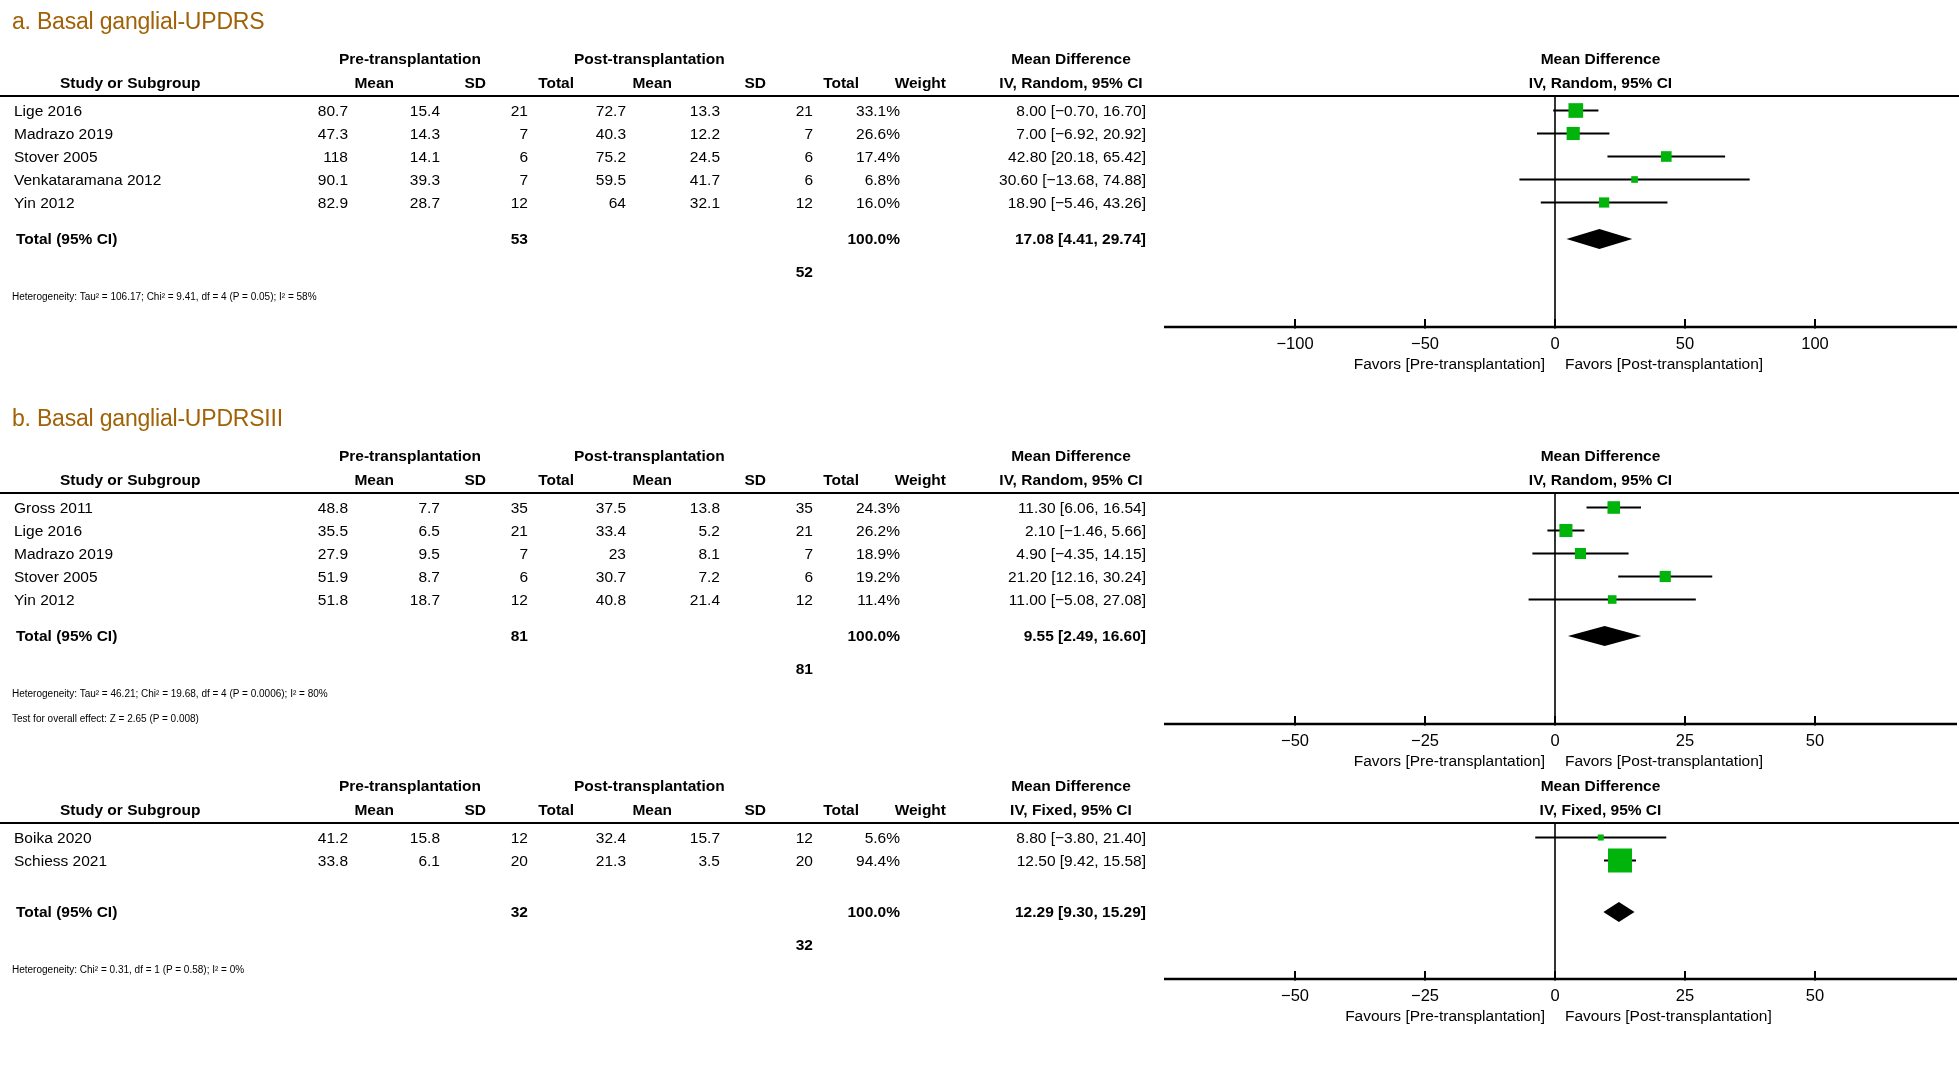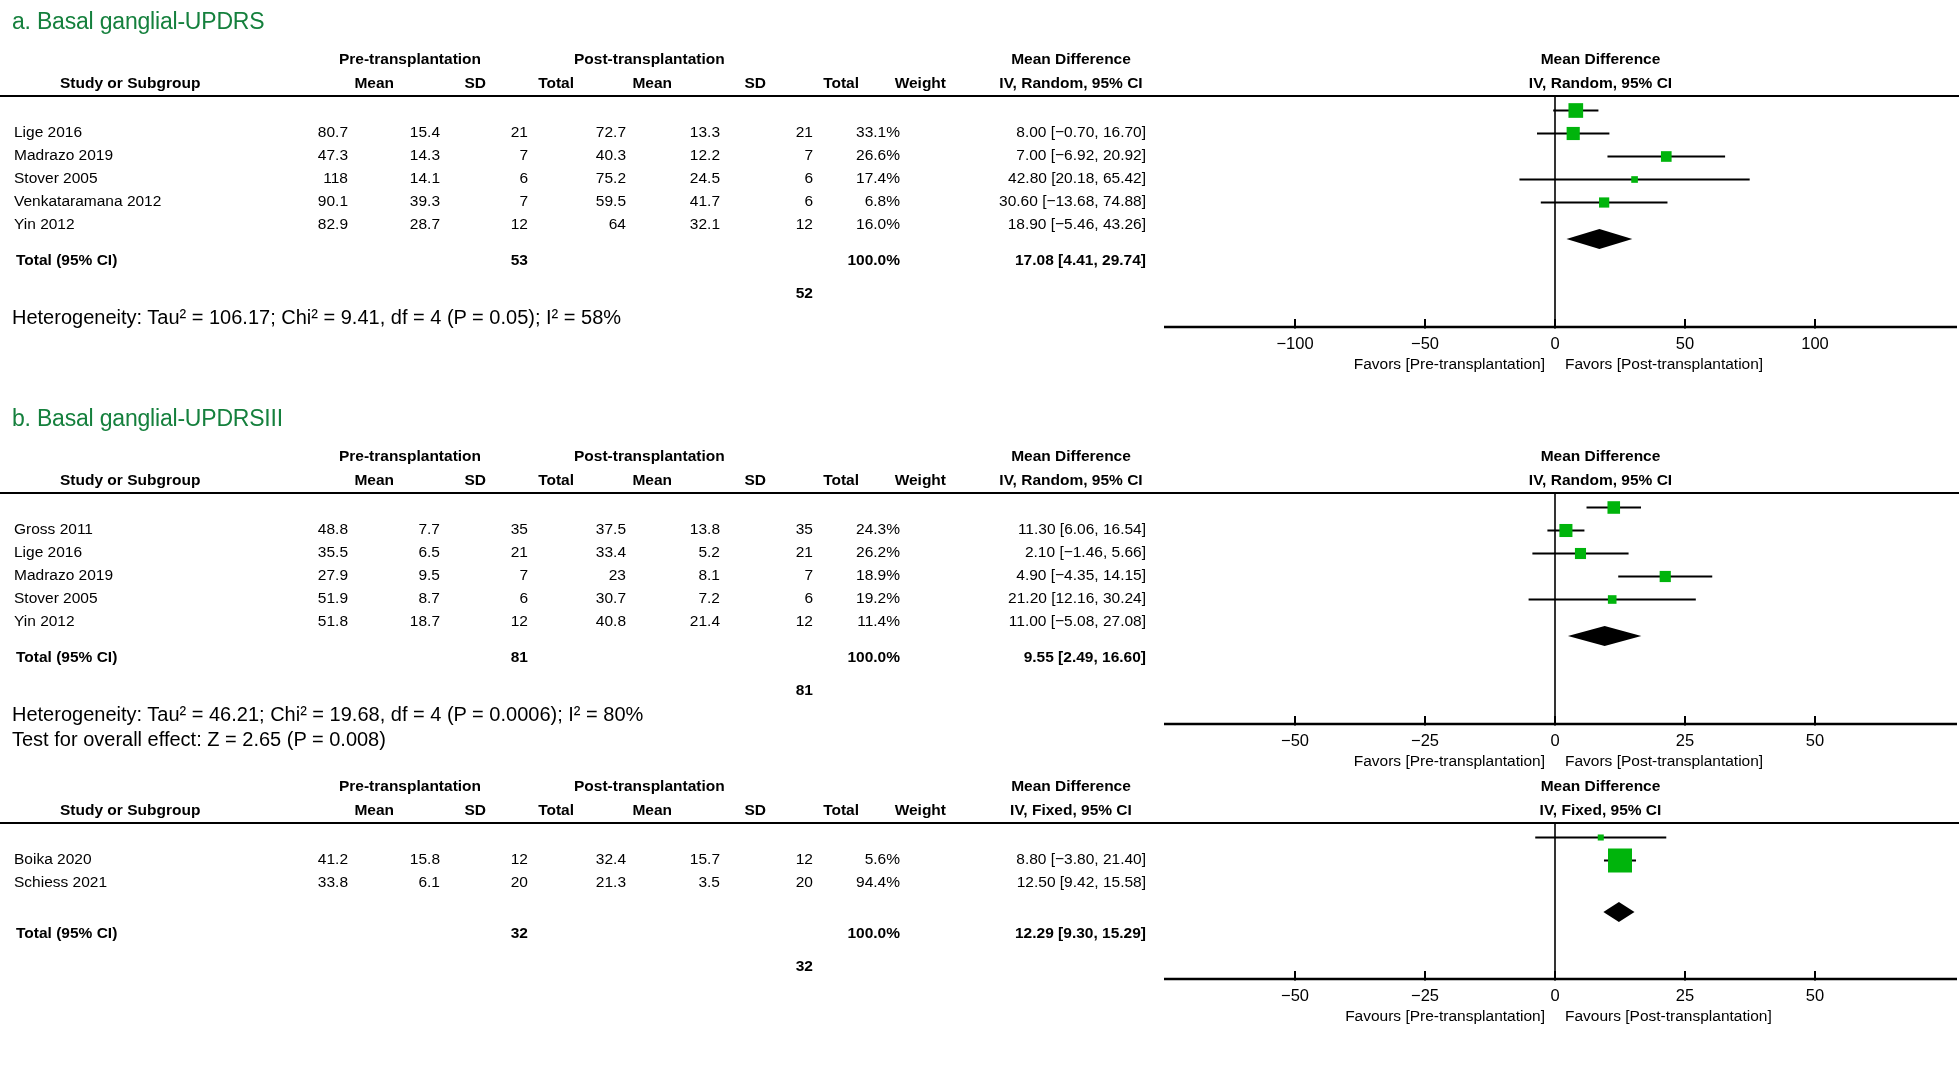--- a/index.html
+++ b/index.html
@@ -1,46 +1,46 @@
 <!DOCTYPE html>
 <html><head>
 <meta charset="utf-8">
 <style>
   html,body{margin:0;padding:0;background:#fff;color:#000;
     font-family:"Liberation Sans",sans-serif;}
   .fig{width:1959px;background:#fff;padding-top:4px;}
-  .panel-title{font-size:23px;font-weight:400;letter-spacing:-0.2px;color:#15803d;
+  .panel-title{font-size:23px;font-weight:400;letter-spacing:-0.2px;color:#a16207;
     margin:4px 0 12px 12px;}
   .panel + .panel .panel-title{margin-top:28px;}
   .hdr{display:flex;border-bottom:2.5px solid #000;padding-left:46px;}
   .left-hdr{width:1150px;flex:0 0 1150px;}
   .plot-hdr{width:809px;flex:0 0 809px;text-align:center;font-weight:700;font-size:15.5px;}
   .plot-hdr div{line-height:24px;}
   .grid{display:grid;grid-template-columns:200px 148px 92px 88px 98px 94px 93px 87px 250px;}
   .grid > div{line-height:23px;font-size:15.5px;white-space:nowrap;}
   .left-hdr .grid > div{line-height:24px;font-weight:700;}
   .gh-pre{grid-column:2 / span 3;text-align:center;}
   .gh-post{grid-column:5 / span 3;}
   .gh-md{grid-column:9;text-align:center;}
   .c-study{text-align:left;padding-left:14px;}
   .c-num{text-align:right;}
   .c-ci{text-align:right;padding-right:4px;}
   .c-model{text-align:center;}
   .body{display:flex;}
   .left-body{width:1150px;flex:0 0 1150px;}
-  .rows{padding-top:2px;margin-top:21px;}
+  .rows{padding-top:2px;}
   .spacer{height:13px;}
   .p-c .spacer{height:28px;}
   .total-row > div{font-weight:700;line-height:24px;}
   .t-label{grid-column:1;text-align:left;padding-left:16px;}
   .t-pre{grid-column:4;text-align:right;}
   .t-post{grid-column:7;text-align:right;margin-top:33px;}
   .t-w{grid-column:8;text-align:right;}
   .t-ci{grid-column:9;text-align:right;padding-right:4px;}
-  .note{font-size:20px;line-height:25px;padding-left:12px;white-space:nowrap;}
+  .note{font-size:10px;line-height:25px;padding-left:12px;white-space:nowrap;}
   svg.plot{display:block;flex:0 0 809px;}
   svg.plot text{font-family:"Liberation Sans",sans-serif;fill:#000;}
 </style>
 </head>
 <body>
 
 <div class="fig">
 
   <section class="panel p-a">
     <h2 class="panel-title">a. Basal ganglial-UPDRS</h2>
@@ -360,20 +360,21 @@
             </div>
           </div>
         <div class="spacer"></div>
         <div class="grid total-row">
           <div class="t-label">Total (95% CI)</div>
           <div class="t-pre">32</div>
           <div class="t-post">32</div>
           <div class="t-w">100.0%</div>
           <div class="t-ci">12.29 [9.30, 15.29]</div>
         </div>
+        <div class="note">Heterogeneity: Chi² = 0.31, df = 1 (P = 0.58); I² = 0%</div>
       </div>
       <svg class="plot" width="809" height="204" viewBox="0 0 809 204">
           <line x1="405" y1="0" x2="405" y2="155" stroke="#000000" stroke-width="1.6"></line>
           <line x1="14" y1="155" x2="807" y2="155" stroke="#000000" stroke-width="2.6"></line>
           <line x1="145" y1="147" x2="145" y2="156.5" stroke="#000000" stroke-width="2"></line>
           <text x="145" y="177" text-anchor="middle" font-size="16.5">−50</text>
           <line x1="275" y1="147" x2="275" y2="156.5" stroke="#000000" stroke-width="2"></line>
           <text x="275" y="177" text-anchor="middle" font-size="16.5">−25</text>
           <line x1="405" y1="147" x2="405" y2="156.5" stroke="#000000" stroke-width="2"></line>
           <text x="405" y="177" text-anchor="middle" font-size="16.5">0</text>

